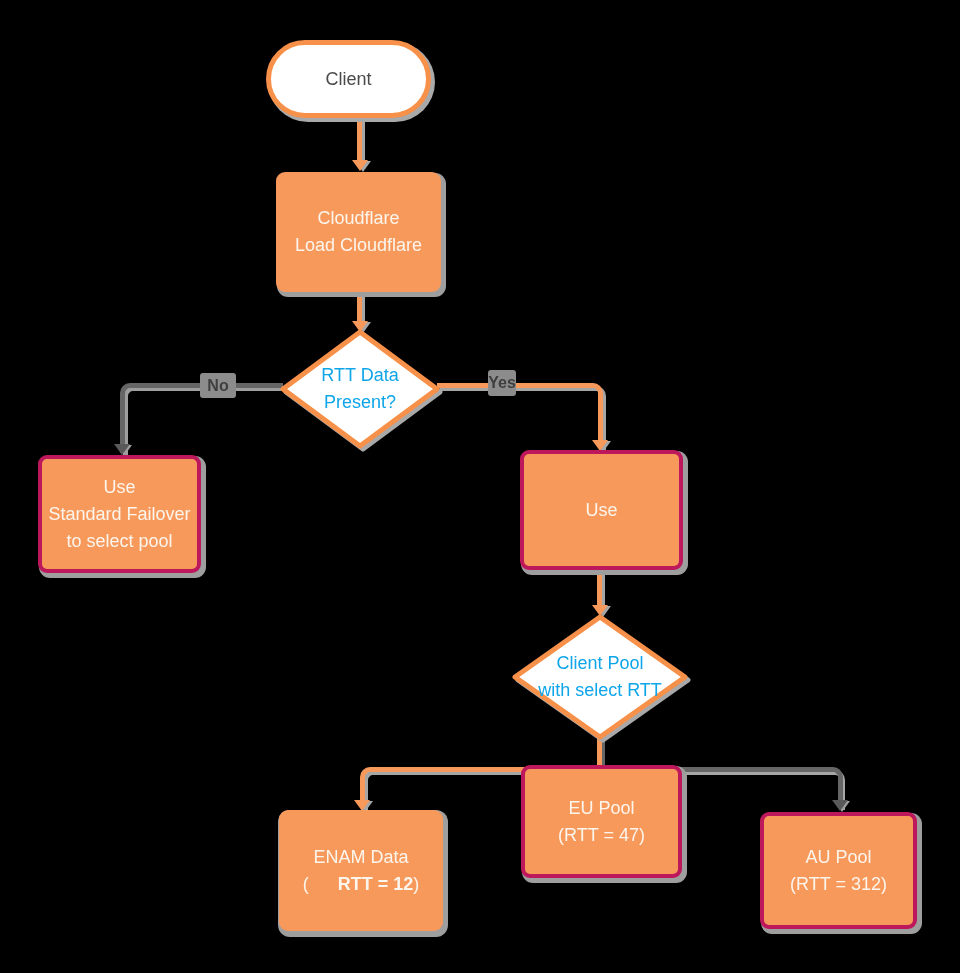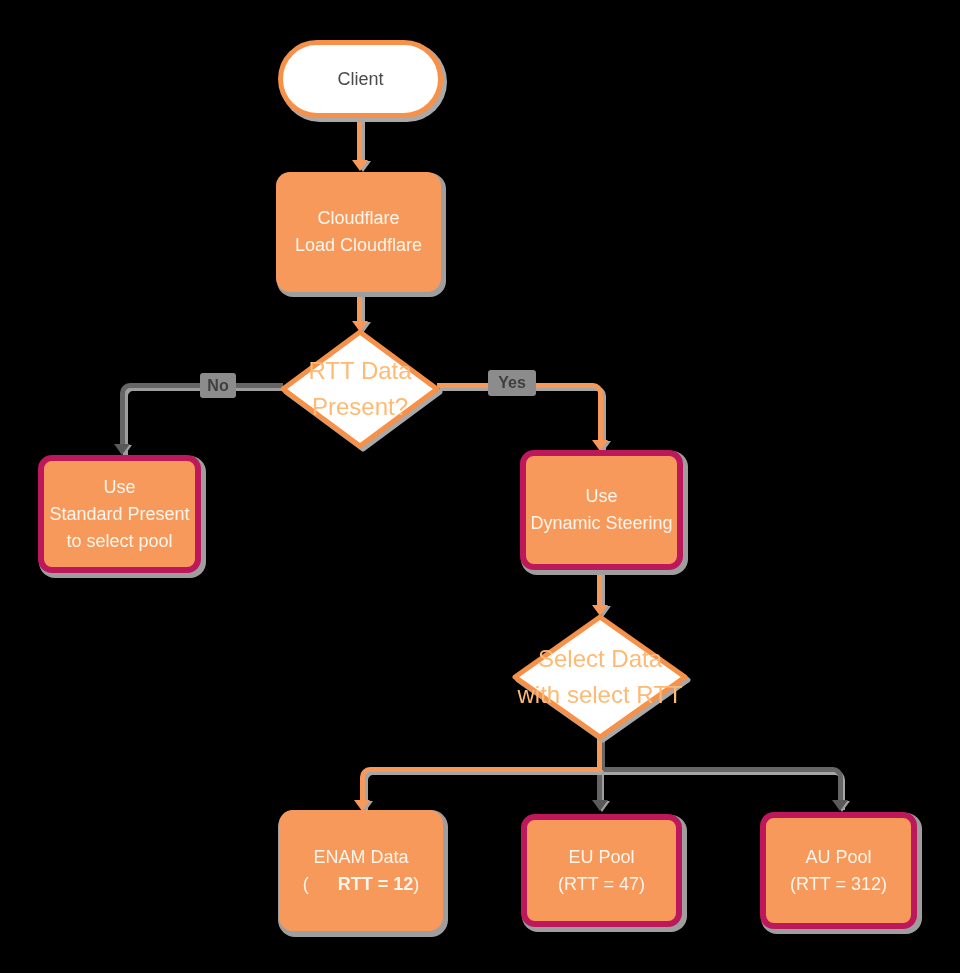--- a/index.html
+++ b/index.html
@@ -6,33 +6,33 @@
   body{
     width:960px;height:973px;position:relative;background:#000;
     font-family:"Liberation Sans", sans-serif;overflow:hidden;
   }
   .stage{position:absolute;inset:0;}
 
   
   .node{position:absolute;display:flex;flex-direction:column;align-items:center;
         justify-content:center;text-align:center;box-sizing:border-box;}
   .orange-box{
-    background:#F8995C;border-radius:14px;color:#FCF5EC;font-size:18px;line-height:1.5;
+    background:#F8995C;border-radius:9px;color:#FCF5EC;font-size:18px;line-height:1.5;
     box-shadow:3px 3px 0 2px #9E9E9E;
   }
-  .white-rim{border:6px solid #be185d;}
+  .white-rim{border:4px solid #be185d;}
   .stadium{
     background:#FFFFFF;border:5px solid #F79049;border-radius:42px;
     color:#4A4A4A;font-size:18px;box-shadow:3px 3px 0 1px #A9A9A9;
   }
   .diamond-wrap{position:absolute;}
   .diamond-wrap svg{display:block;filter:drop-shadow(3px 3px 0 #A9A9A9);}
   .diamond-text{
     position:absolute;inset:0;display:flex;flex-direction:column;justify-content:center;
-    align-items:center;text-align:center;color:#fdba74;font-size:24px;line-height:1.5;
+    align-items:center;text-align:center;color:#0ea5e9;font-size:18px;line-height:1.5;
   }
 
   
   .vline{position:absolute;width:5px;}
   .vline.orange{background:#F8995C;box-shadow:3px 2px 0 #A6A6A6;}
   .vline.gray{background:#666666;box-shadow:3px 2px 0 #A6A6A6;}
   .elbow{position:absolute;box-sizing:border-box;background:transparent;}
   .arrow-down{position:absolute;width:0;height:0;
     border-left:8px solid transparent;border-right:8px solid transparent;}
   .arrow-down.orange{border-top:11px solid #F8995C;filter:drop-shadow(3px 1px 0 #A6A6A6);}
@@ -85,72 +85,71 @@
 
   <div class="elbow" style="left:363px;top:770px;width:240px;height:40px;
        border-left:5px solid #A6A6A6;border-top:5px solid #A6A6A6;border-top-left-radius:10px;"></div>
   <div class="elbow" style="left:360px;top:767px;width:242px;height:40px;
        border-left:5px solid #F8995C;border-top:5px solid #F8995C;border-top-left-radius:10px;"></div>
   <div class="arrow-down orange" style="left:354px;top:800px;"></div>
 
   <div class="chip" style="left:200px;top:373px;width:36px;height:25px;">
     <span>No</span>
   </div>
-  <div class="chip" style="left:488px;top:370px;width:48px;height:26px;">
+  <div class="chip" style="left:488px;top:370px;width:28px;height:26px;">
     <span>Yes</span>
   </div>
 
-  <div class="node stadium" style="left:278px;top:40px;width:165px;height:78px;">
+  <div class="node stadium" style="left:266px;top:40px;width:165px;height:78px;">
     <span>Client</span>
   </div>
 
   <div class="node orange-box" style="left:276px;top:172px;width:165px;height:120px;">
     <span>Cloudflare</span>
     <span>Load Cloudflare</span>
   </div>
 
   <div class="diamond-wrap" style="left:280px;top:329px;width:160px;height:120px;">
     <svg width="160" height="120" viewBox="0 0 160 120">
       <polygon points="80,3 157,60 80,117 3,60" fill="#FFFFFF" stroke="#F79049" stroke-width="5" stroke-linejoin="round"></polygon>
     </svg>
     <div class="diamond-text">
       <span>RTT Data</span>
       <span>Present?</span>
     </div>
   </div>
 
   <div class="node orange-box white-rim" style="left:38px;top:455px;width:163px;height:118px;">
     <span>Use</span>
-    <span>Standard Present</span>
+    <span>Standard Failover</span>
     <span>to select pool</span>
   </div>
 
   <div class="node orange-box white-rim" style="left:520px;top:450px;width:163px;height:120px;">
     <span>Use</span>
-    <span>Dynamic Steering</span>
   </div>
 
   <div class="diamond-wrap" style="left:512px;top:614px;width:176px;height:126px;">
     <svg width="176" height="126" viewBox="0 0 176 126">
       <polygon points="88,3 173,63 88,123 3,63" fill="#FFFFFF" stroke="#F79049" stroke-width="5" stroke-linejoin="round"></polygon>
     </svg>
     <div class="diamond-text">
-      <span>Select Data</span>
+      <span>Client Pool</span>
       <span>with select RTT</span>
     </div>
   </div>
 
   <div class="node orange-box" style="left:279px;top:810px;width:164px;height:121px;box-shadow:2px 3px 0 3px #9E9E9E;">
     <span>ENAM Data</span>
     <span>
       <span>(</span><span class="bold">RTT = 12</span><span>)</span>
     </span>
   </div>
 
-  <div class="node orange-box white-rim" style="left:521px;top:814px;width:161px;height:113px;">
+  <div class="node orange-box white-rim" style="left:521px;top:765px;width:161px;height:113px;">
     <span>EU Pool</span>
     <span>(RTT = 47)</span>
   </div>
 
   <div class="node orange-box white-rim" style="left:760px;top:812px;width:157px;height:117px;">
     <span>AU Pool</span>
     <span>(RTT = 312)</span>
   </div>
 
 </div>

